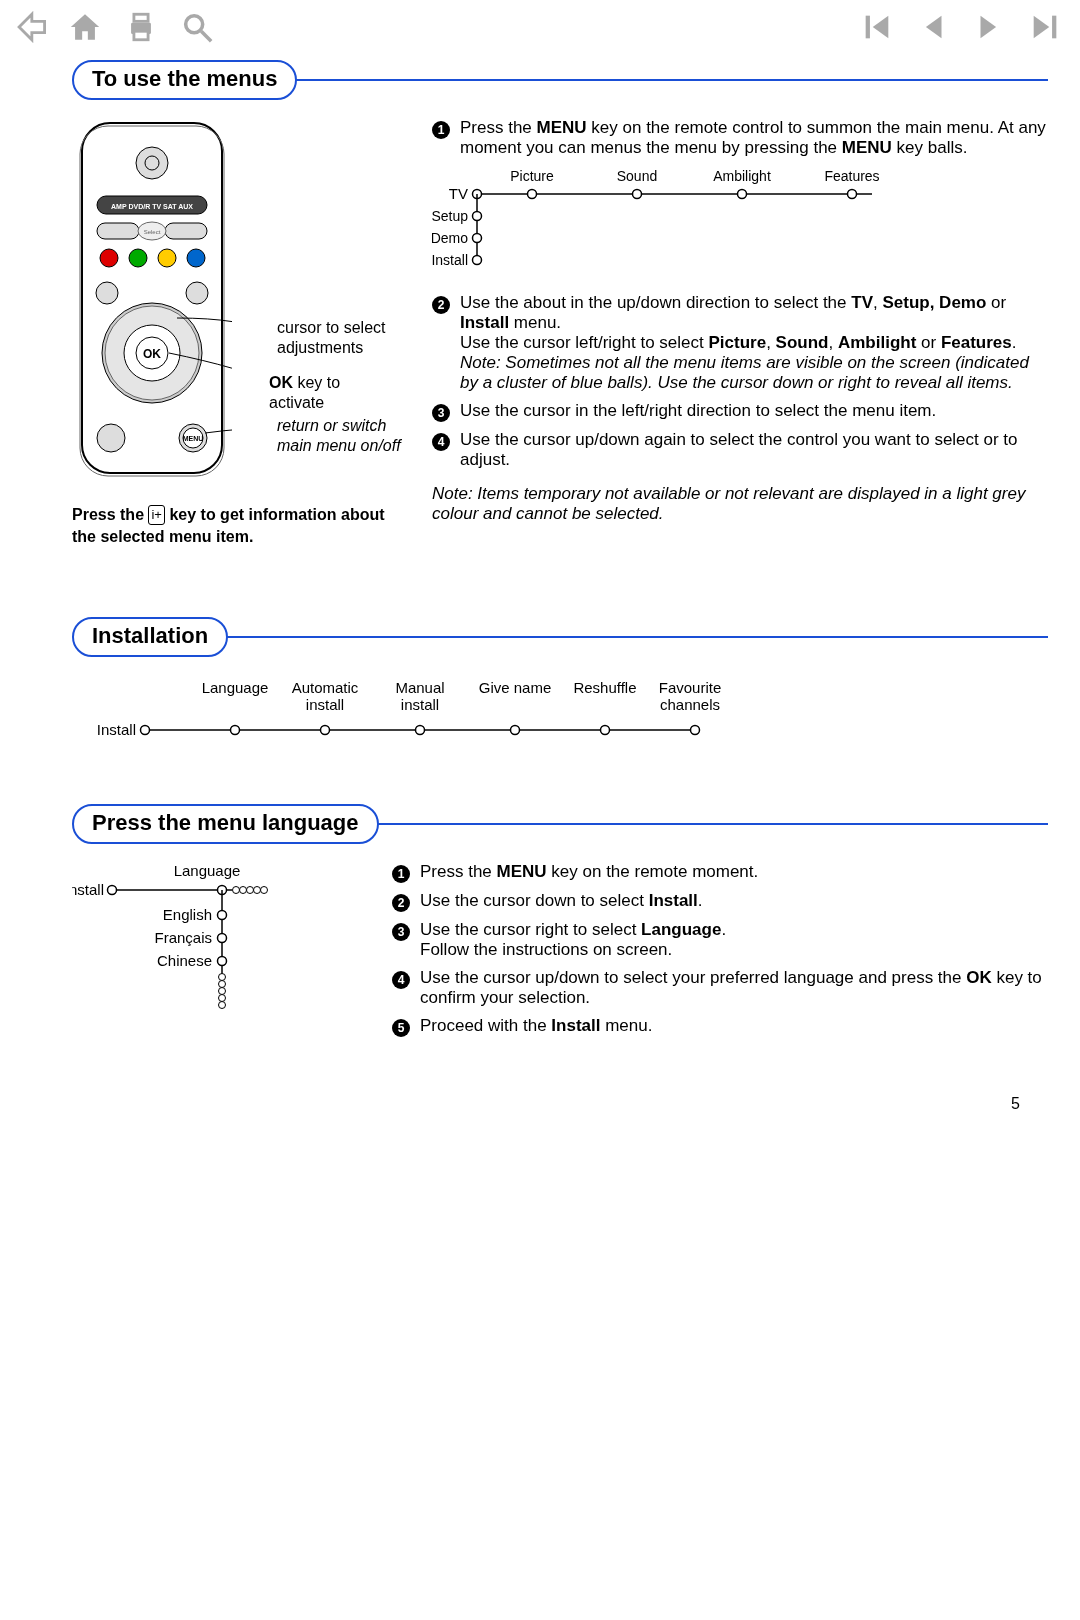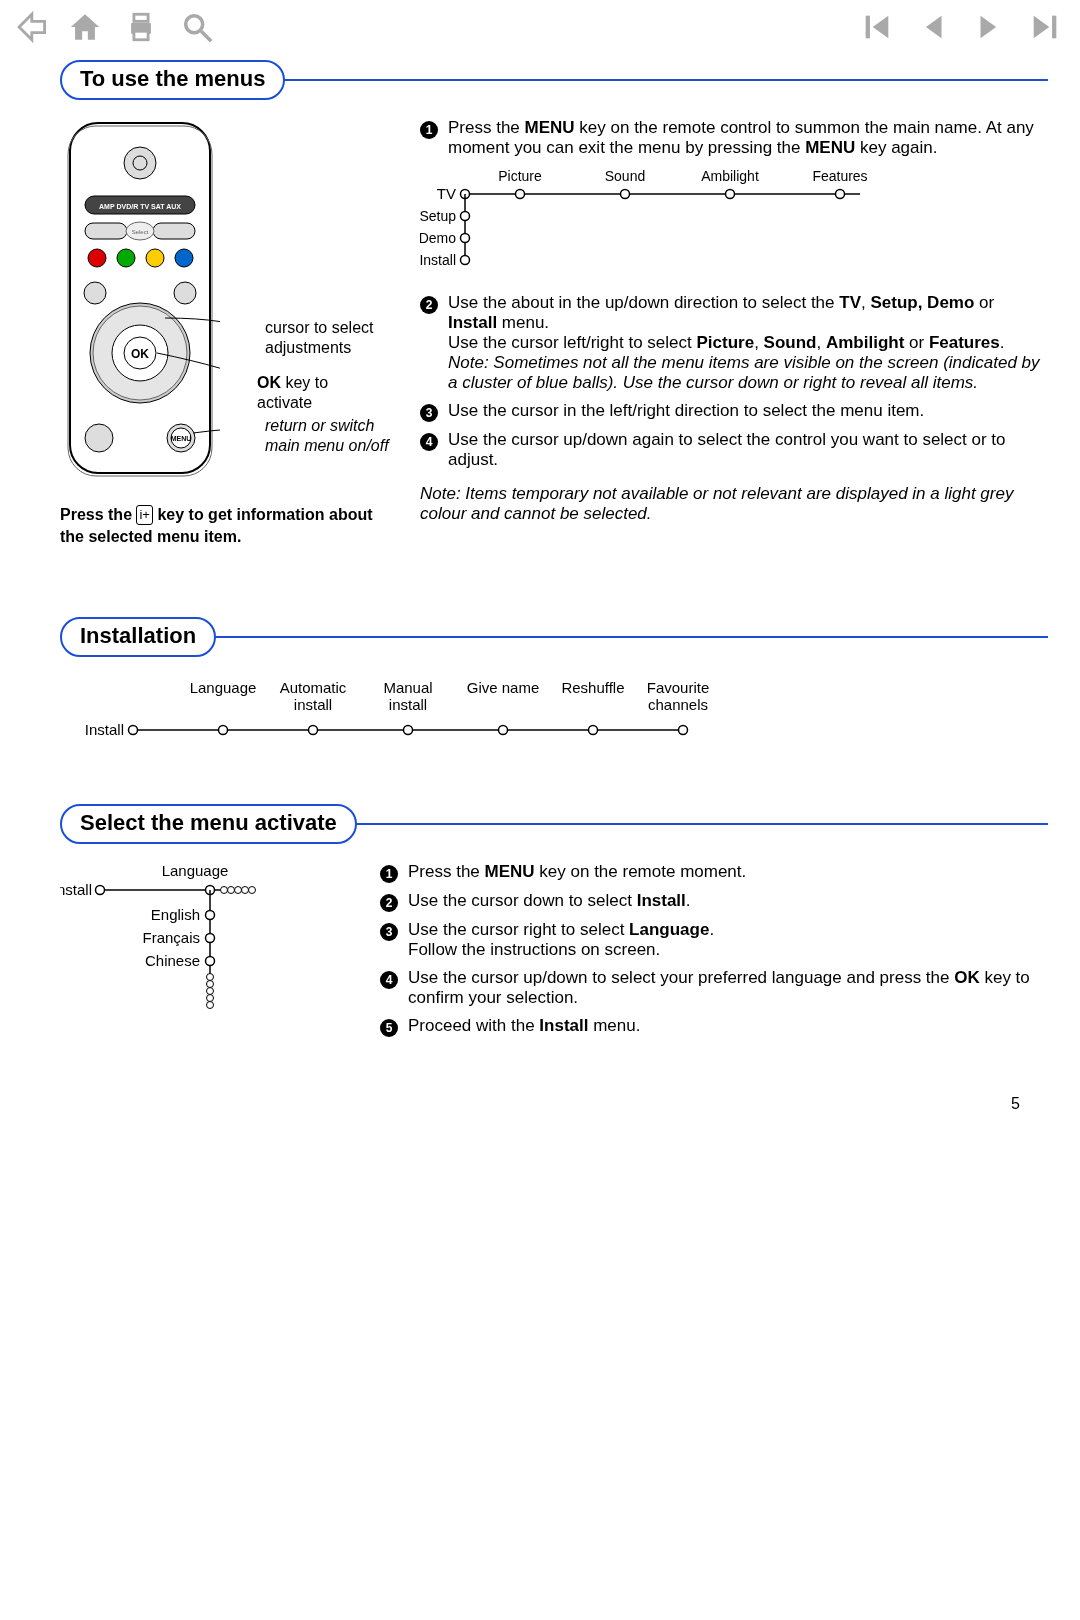--- a/index.html
+++ b/index.html
@@ -15,20 +15,21 @@
   .toolbar {
     display: flex;
     justify-content: space-between;
     padding: 10px 18px 6px 12px;
   }
   .toolbar .left, .toolbar .right { display: flex; gap: 22px; align-items: center; }
   .tb-icon { width: 34px; height: 34px; color: #a9a9a9; display:flex; align-items:center; justify-content:center; }
   .tb-icon svg { width: 100%; height: 100%; }
   .page {
     padding: 10px 32px 40px 60px;
+    margin-left: 12px;
   }
   .section-head {
     display: flex;
     align-items: center;
     margin: 0 0 18px 0;
   }
   .pill {
     display: inline-block;
     border: 2.5px solid #1a4fd6;
     border-radius: 22px;
@@ -183,21 +184,21 @@
         <span style="display:inline-block; border:1.6px solid #000; border-radius:3px; padding:0 2px; font-size:13px; font-weight:400; vertical-align:1px;">i+</span>
         <span> key to get information about the selected menu item.</span>
       </div>
     </div>
 
     <div class="right-col">
       <ol class="numlist">
         <li>
           <span class="numcircle">1</span>
           <span>
-            <span>Press the </span><b>MENU</b><span> key on the remote control to summon the main name. At any moment you can exit the menu by pressing the </span><b>MENU</b><span> key again.</span>
+            <span>Press the </span><b>MENU</b><span> key on the remote control to summon the main menu. At any moment you can menus the menu by pressing the </span><b>MENU</b><span> key balls.</span>
           </span>
         </li>
       </ol>
 
       <div class="menu-diagram" style="margin:8px 0 14px 0;">
         <svg width="520" height="110" viewBox="0 0 520 110">
           <text x="100" y="15" text-anchor="middle" font-size="14">Picture</text>
           <text x="205" y="15" text-anchor="middle" font-size="14">Sound</text>
           <text x="310" y="15" text-anchor="middle" font-size="14">Ambilight</text>
           <text x="420" y="15" text-anchor="middle" font-size="14">Features</text>
@@ -266,21 +267,21 @@
       <circle cx="425" cy="55" r="4.5" fill="#fff" stroke="#000" stroke-width="1.5"></circle>
       <circle cx="515" cy="55" r="4.5" fill="#fff" stroke="#000" stroke-width="1.5"></circle>
       <circle cx="605" cy="55" r="4.5" fill="#fff" stroke="#000" stroke-width="1.5"></circle>
       <text x="46" y="60" text-anchor="end" font-size="15">Install</text>
     </svg>
   </div>
 
   <div class="spacer-md"></div>
 
   <div class="section-head">
-    <span class="pill">Select the menu activate</span>
+    <span class="pill">Press the menu language</span>
     <span class="line"></span>
   </div>
 
   <div class="two-col">
     <div class="left-col" style="width:300px;">
       <div class="menu-diagram">
         <svg width="280" height="190" viewBox="0 0 280 190">
           <text x="135" y="14" text-anchor="middle" font-size="15">Language</text>
           <line x1="40" y1="28" x2="160" y2="28" stroke="#000" stroke-width="1.5"></line>
           <circle cx="40" cy="28" r="4.5" fill="#fff" stroke="#000" stroke-width="1.5"></circle>

